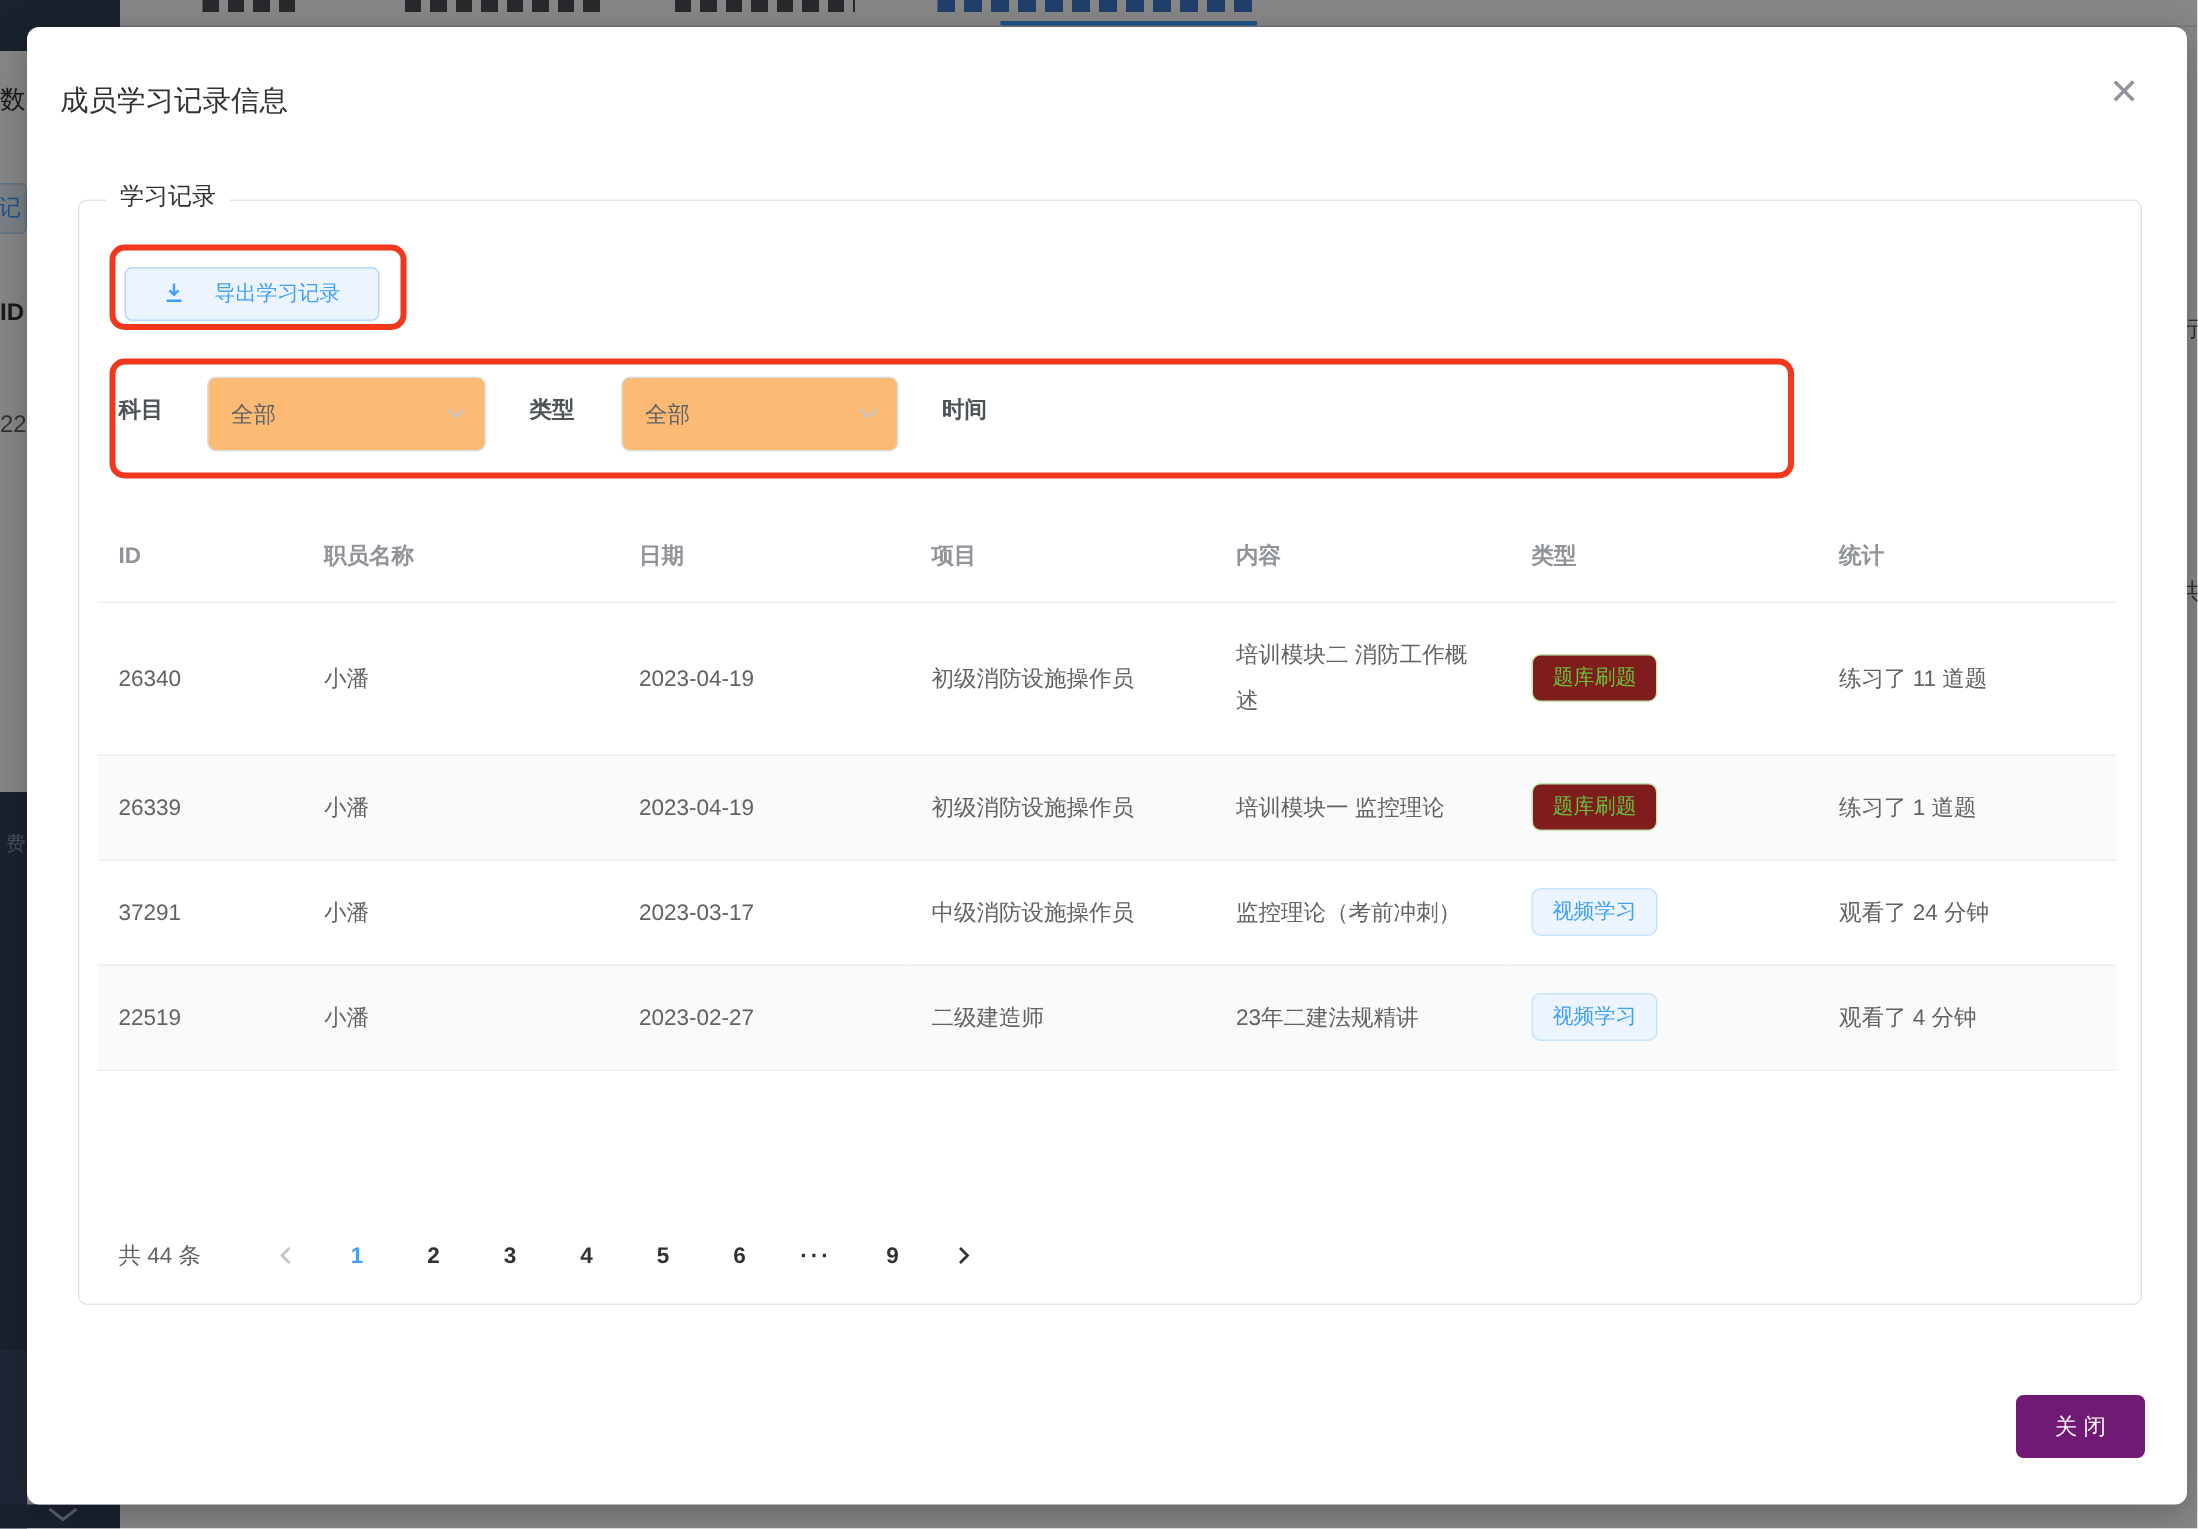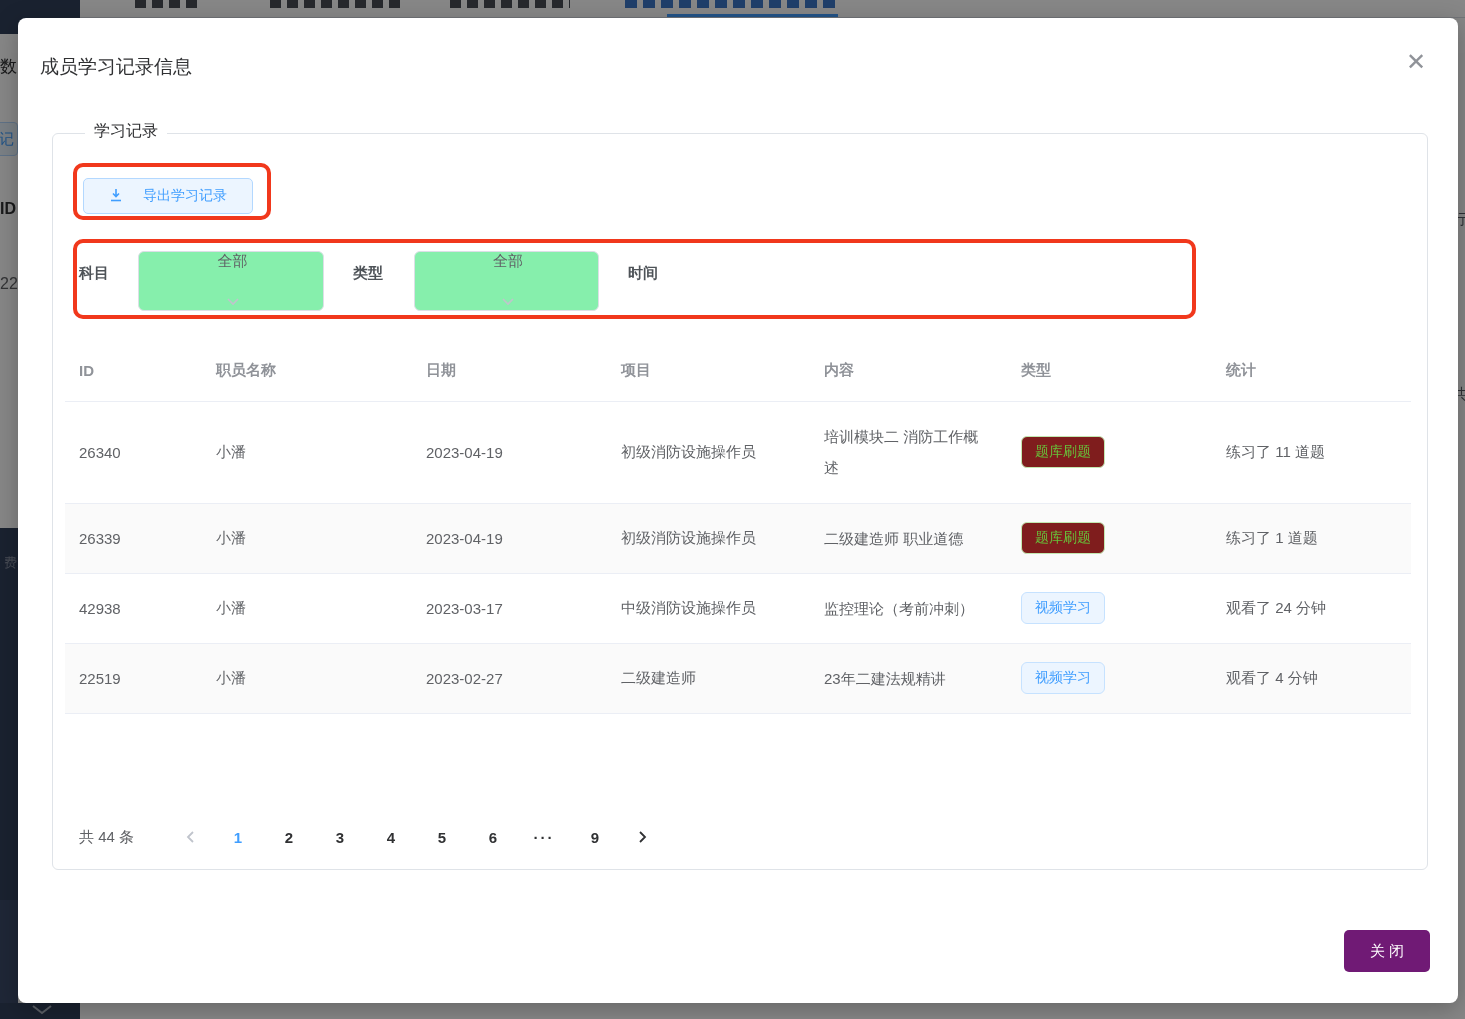--- a/index.html
+++ b/index.html
@@ -31,34 +31,34 @@
 
   
   .modal { position:absolute; left:18px; top:18px; width:1440px; height:985px; background:#fff;
     border-radius:8px; box-shadow:0 6px 24px rgba(0,0,0,.25); }
   .modal-title { position:absolute; left:22px; top:36px; font-size:19px; color:#303133; }
   .modal-close { position:absolute; left:1382px; top:28px; width:32px; height:32px; color:#909399;
     font-size:24px; line-height:32px; text-align:center; cursor:pointer; }
 
   .groupbox { position:absolute; left:34px; top:115px; width:1376px; height:737px;
     border:1px solid #dfe3e8; border-radius:6px; }
-  .groupbox-legend { position:absolute; left:32px; top:-13px; background:#fff; padding:0 9px;
+  .groupbox-legend { position:absolute; left:18px; top:-13px; background:#fff; padding:0 9px;
     font-size:16px; color:#303133; font-weight:500; }
 
   .annotation { position:absolute; border:4px solid #f1381c; border-radius:10px; pointer-events:none; }
   .annot-export { left:20px; top:29px; width:198px; height:57px; }
   .annot-filters { left:20px; top:105px; width:1123px; height:80px; }
 
   .export-btn { position:absolute; left:30px; top:44px; width:170px; height:36px;
     background:#ecf5ff; border:1px solid #b3d8ff; border-radius:5px; color:#409eff; font-size:14px;
     display:flex; align-items:center; justify-content:center; gap:20px; cursor:pointer; }
 
   .flt-label { position:absolute; font-size:15px; font-weight:bold; color:#4e5358; }
-  .select { position:absolute; top:117px; height:60px; border:1px solid #dcdfe6; border-radius:6px;
-    background:#86efac; display:flex; align-items:center; padding:0 12px 0 15px; cursor:pointer;flex-direction:column; }
+  .select { position:absolute; top:117px; height:50px; border:1px solid #dcdfe6; border-radius:6px;
+    background:#fdba74; display:flex; align-items:center; padding:0 12px 0 15px; cursor:pointer; }
   .select .val { font-size:15px; color:#606266; flex:1; }
   .datebox { position:absolute; left:633px; top:117px; width:478px; height:47px; border:1px solid #dcdfe6;
     border-radius:6px; display:flex; align-items:center; padding-left:14px; gap:13px; cursor:pointer;
     font-size:15px; color:#5a5e66; background:#fff; }
   .datebox .sep { color:#606266; padding:0 6px; }
 
   .records { position:absolute; left:12px; top:207px; width:1346px; border-collapse:collapse; table-layout:fixed; }
   .records th { height:60px; text-align:left; padding:0 14px; font-size:15px; font-weight:bold;
     color:#909399; border-bottom:1px solid #ebeef5; }
   .records td { padding:0 14px; font-size:15px; color:#606266; border-bottom:1px solid #ebeef5; vertical-align:middle; }
@@ -191,27 +191,27 @@
               </td>
               <td><span class="tag green">题库刷题</span></td>
               <td>练习了 11 道题</td>
             </tr>
             <tr class="zebra">
               <td>26339</td>
               <td>小潘</td>
               <td>2023-04-19</td>
               <td>初级消防设施操作员</td>
               <td>
-                <div class="content-wrap">二级建造师 职业道德</div>
+                <div class="content-wrap">培训模块一 监控理论</div>
               </td>
               <td><span class="tag green">题库刷题</span></td>
               <td>练习了 1 道题</td>
             </tr>
             <tr>
-              <td>42938</td>
+              <td>37291</td>
               <td>小潘</td>
               <td>2023-03-17</td>
               <td>中级消防设施操作员</td>
               <td>
                 <div class="content-wrap">监控理论（考前冲刺）</div>
               </td>
               <td><span class="tag blue">视频学习</span></td>
               <td>观看了 24 分钟</td>
             </tr>
             <tr class="zebra">

